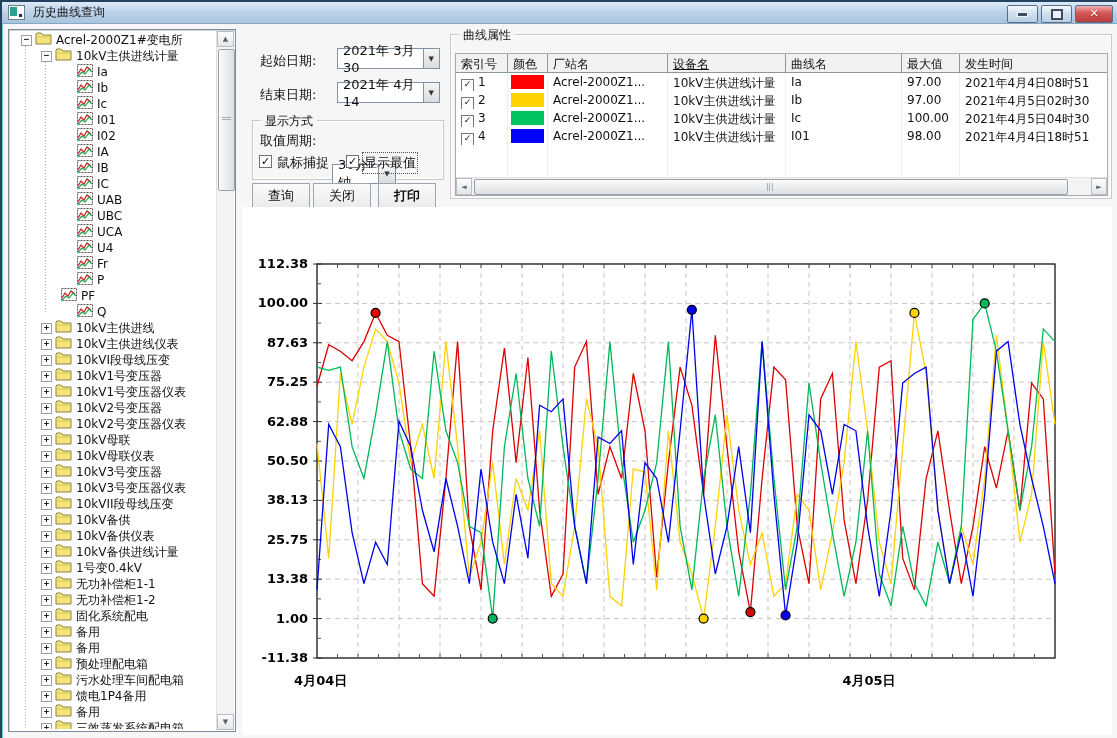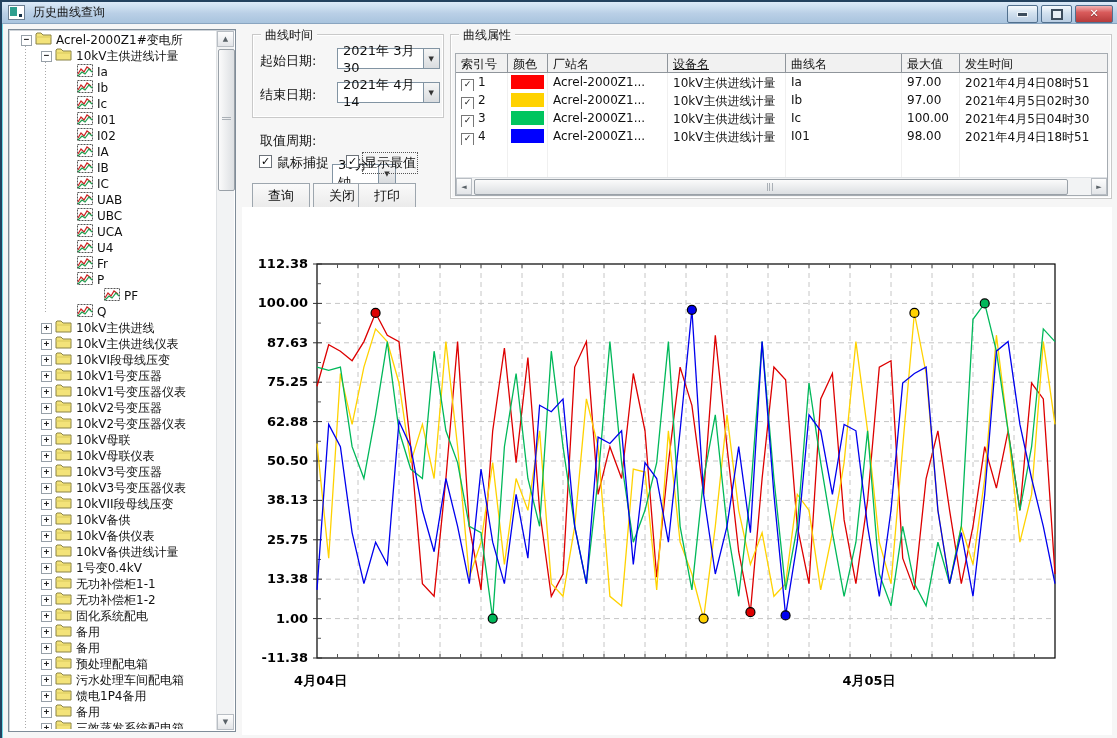--- a/index.html
+++ b/index.html
@@ -242,21 +242,21 @@
         </div>
         <div class="tree-row" style="padding-left: 54px;">
           <span class="pm-spacer"></span>
           <span class="tree-icon"><svg width="16" height="13" viewBox="0 0 16 13">
               <rect x="0.5" y="0.5" width="15" height="12" fill="#fff" stroke="#555" stroke-dasharray="2 1"></rect>
               <polyline points="1,10 4,5 7,8 10,3 14,6" fill="none" stroke="#cc2222" stroke-width="1.2"></polyline>
               <polyline points="1,12 5,8 8,10 12,5 15,8" fill="none" stroke="#1f9e4f" stroke-width="1.2"></polyline>
             </svg></span>
           <span class="tree-label">P</span>
         </div>
-        <div class="tree-row" style="padding-left: 81px;">
+        <div class="tree-row" style="padding-left: 38px;">
           <span class="pm-spacer"></span>
           <span class="tree-icon"><svg width="16" height="13" viewBox="0 0 16 13">
               <rect x="0.5" y="0.5" width="15" height="12" fill="#fff" stroke="#555" stroke-dasharray="2 1"></rect>
               <polyline points="1,10 4,5 7,8 10,3 14,6" fill="none" stroke="#cc2222" stroke-width="1.2"></polyline>
               <polyline points="1,12 5,8 8,10 12,5 15,8" fill="none" stroke="#1f9e4f" stroke-width="1.2"></polyline>
             </svg></span>
           <span class="tree-label">PF</span>
         </div>
         <div class="tree-row" style="padding-left: 54px;">
           <span class="pm-spacer"></span>
@@ -480,47 +480,47 @@
       </div>
     <div class="vscroll">
       <div class="sb-btn up">▲</div>
       <div class="v-thumb">
           <span class="grip-h"></span>
         </div>
       <div class="sb-btn down">▼</div>
     </div>
   </div>
 
-  <div class="groupbox" style="left:250px;top:32px;width:192px;height:84px;">
-    <span class="legend">曲线时间</span>
-  </div>
   <span class="fld-label" style="left:258px;top:50px;">起始日期:</span>
   <div class="combo" style="left:335px;top:46px;width:103px;height:21px;">
     <span class="cb-text">2021年 3月30</span>
     <span class="arrow-btn">▼</span>
   </div>
   <span class="fld-label" style="left:258px;top:84px;">结束日期:</span>
   <div class="combo" style="left:335px;top:80px;width:103px;height:21px;">
     <span class="cb-text">2021年 4月14</span>
     <span class="arrow-btn">▼</span>
   </div>
 
+  <div class="groupbox" style="left:250px;top:118px;width:192px;height:60px;">
+    <span class="legend">显示方式</span>
+  </div>
   <span class="fld-label" style="left:258px;top:130px;">取值周期:</span>
   <div class="combo" style="left:330px;top:127px;width:64px;height:20px;margin-top:35px;">
     <span class="cb-text">30分钟</span>
     <span class="arrow-btn">▼</span>
   </div>
   <span class="checkbox" id="cb-mouse" style="left:257px;top:153px;">✓</span>
   <span class="cb-label" style="left:275px;top:152px;">鼠标捕捉</span>
   <span class="checkbox" id="cb-extreme" style="left:344px;top:153px;">✓</span>
   <span class="cb-label focused" style="left:362px;top:152px;">显示最值</span>
 
   <div class="btn" style="left:250px;top:181px;">查询</div>
   <div class="btn" style="left:311px;top:181px;">关闭</div>
-  <div class="btn" style="left:356px;top:181px;">打印</div>
+  <div class="btn" style="left:376px;top:181px;font-weight:bold;">打印</div>
 
   <div class="groupbox" style="left:448px;top:32px;width:662px;height:165px;">
     <span class="legend">曲线属性</span>
   </div>
   <div class="grid-wrap">
     <div class="grid-header" id="grid-header">
         <div class="gh-cell" style="width: 52px;">索引号</div>
         <div class="gh-cell" style="width: 40px;">颜色</div>
         <div class="gh-cell" style="width: 120px;">厂站名</div>
         <div class="gh-cell" style="width: 118px; text-decoration: underline;">设备名</div>

